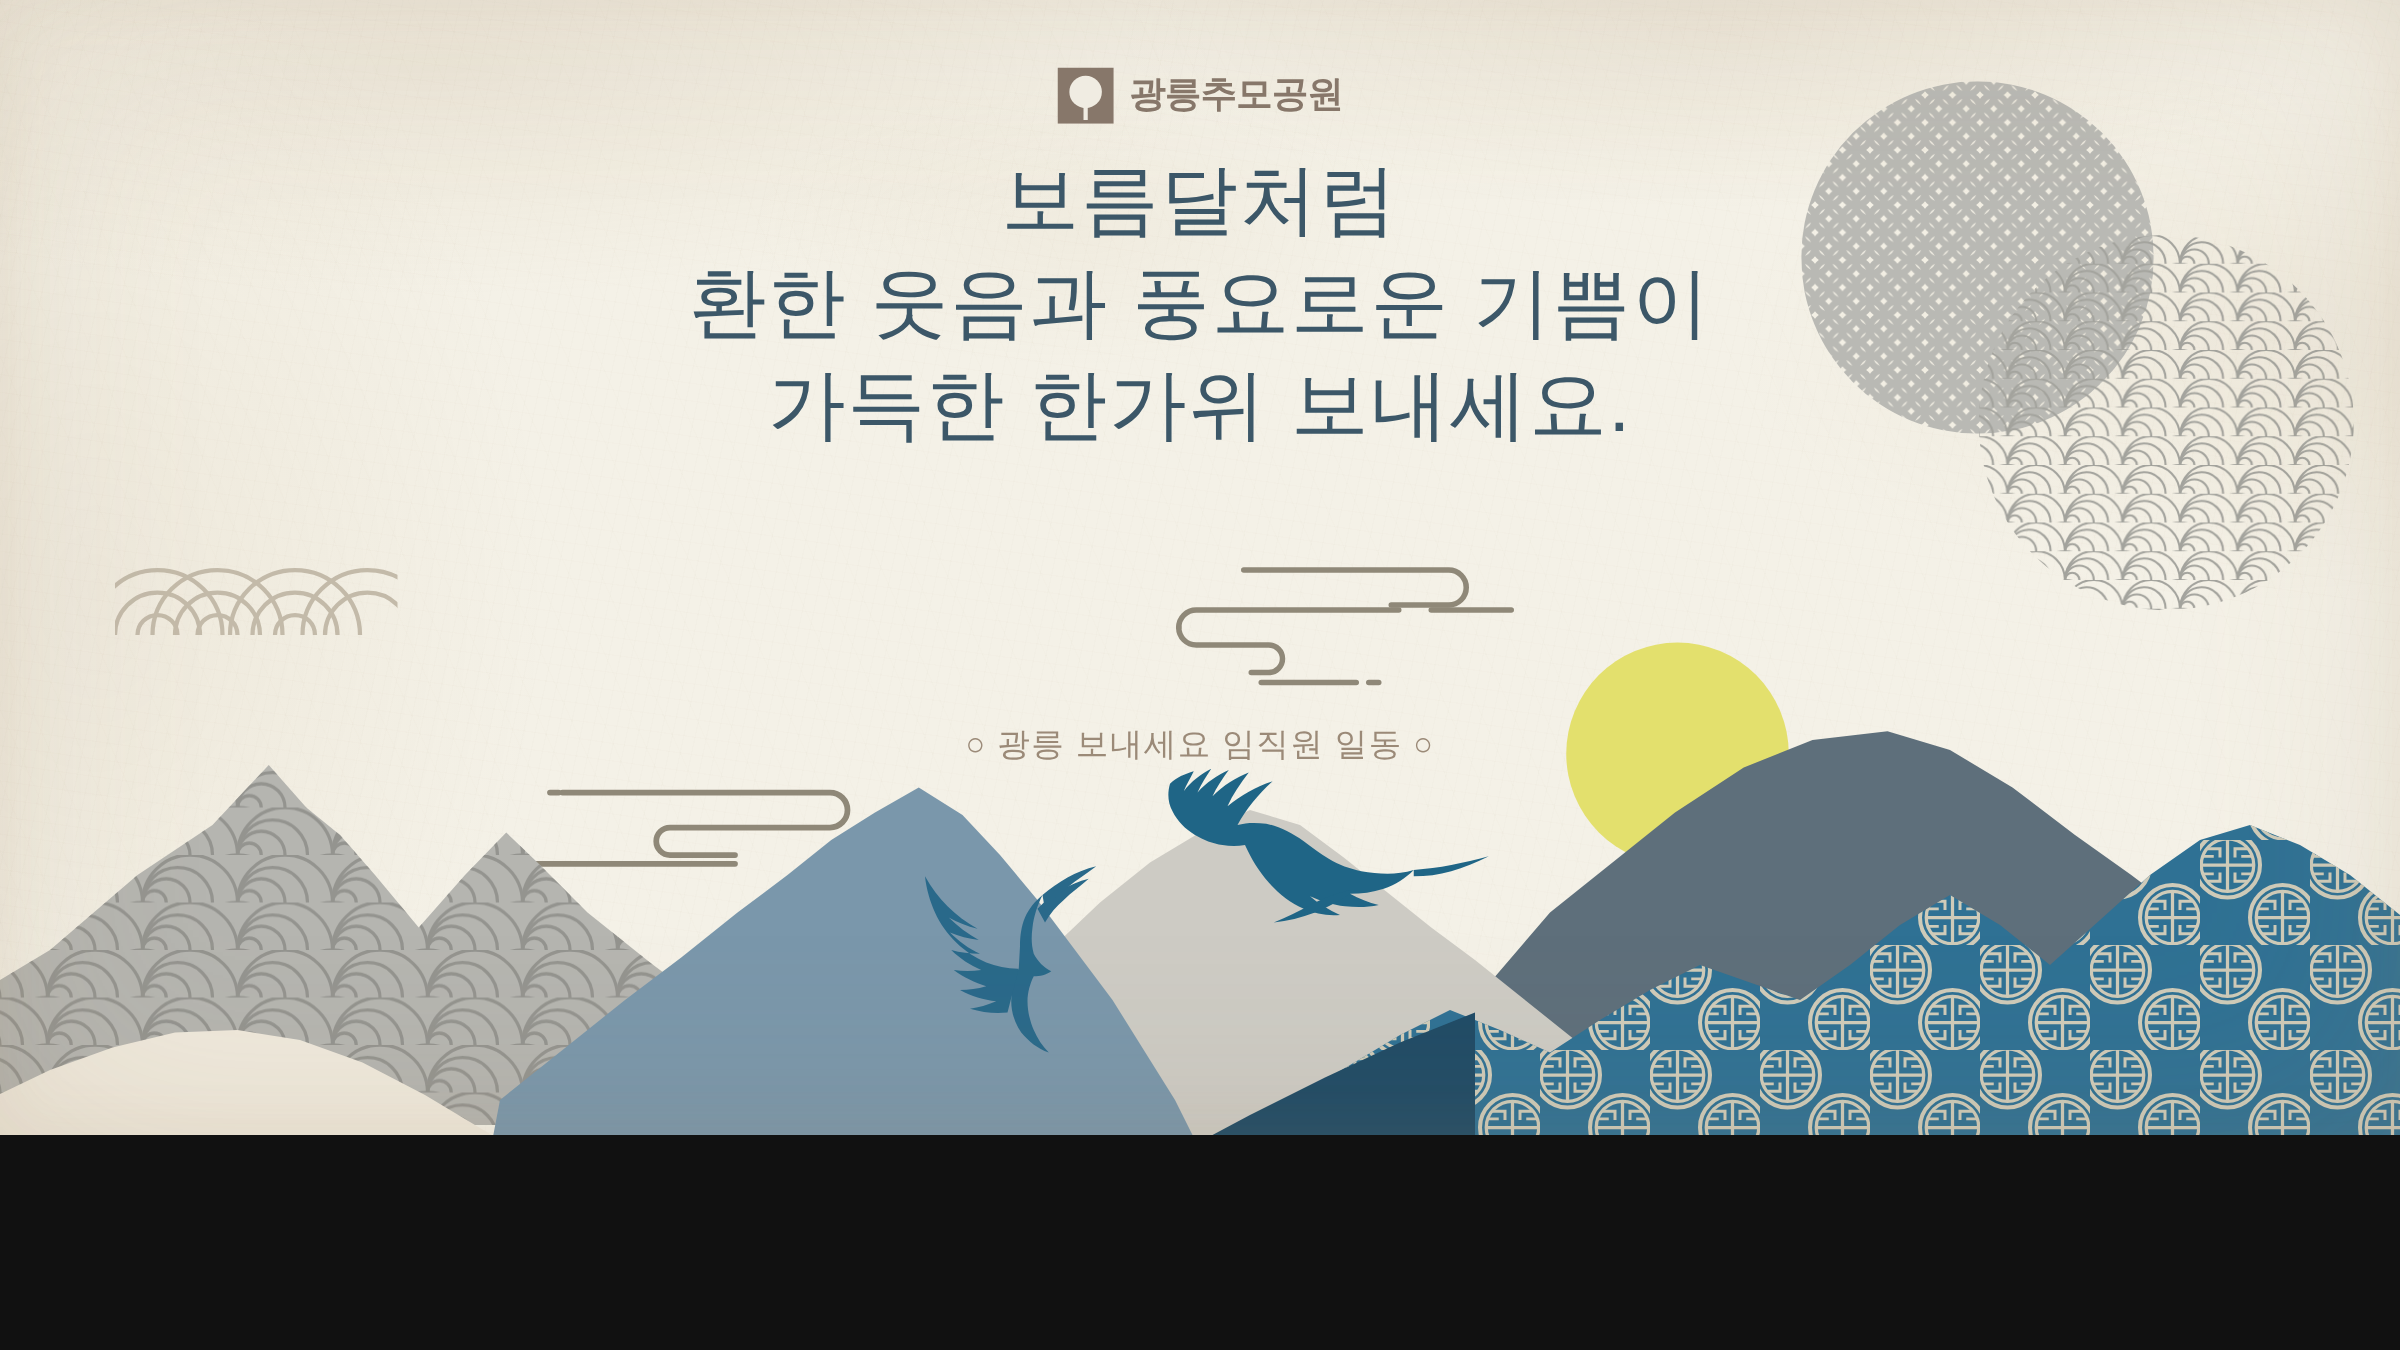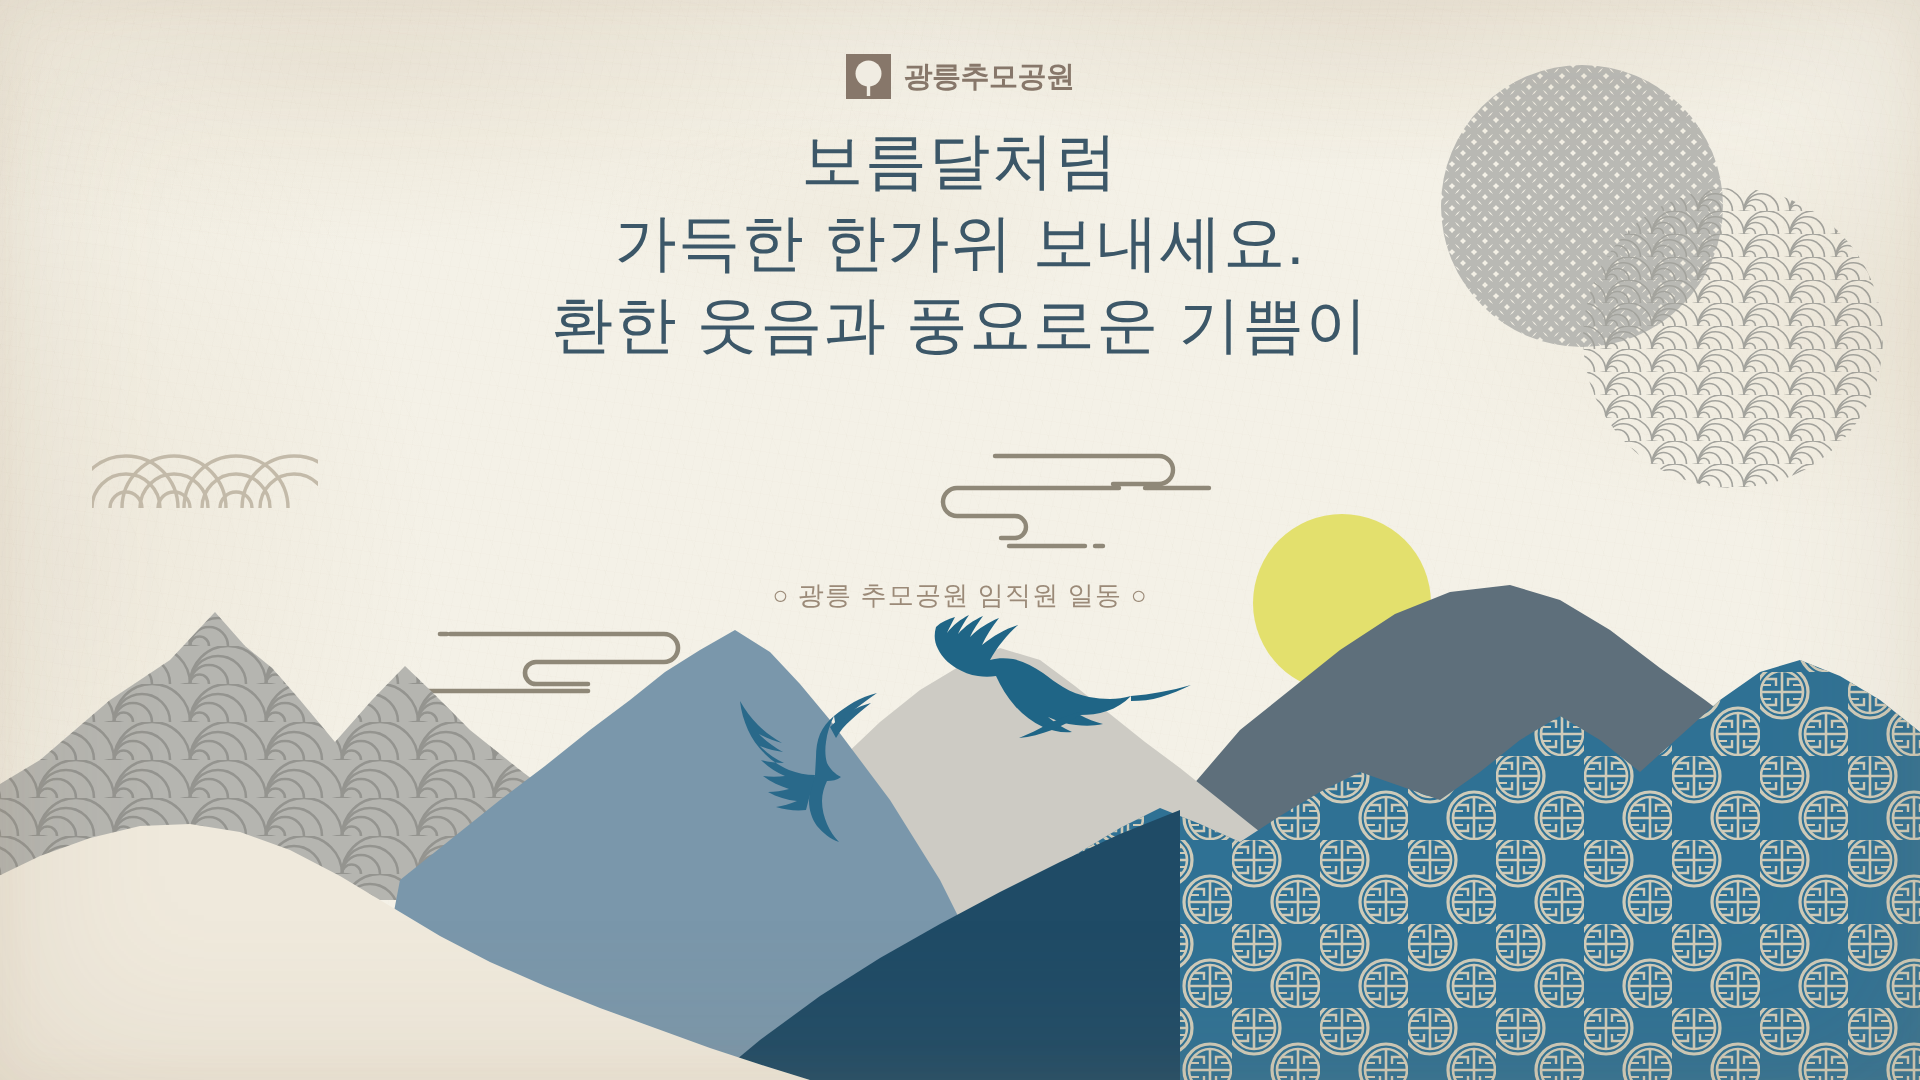--- a/index.html
+++ b/index.html
@@ -1,21 +1,21 @@
 <!DOCTYPE html>
 <html lang="ko"><head>
 <meta charset="utf-8">
 <title>Chuseok Greeting Card</title>
 <style>
   html,body{margin:0;padding:0;background:#111;}
   *{box-sizing:border-box;}
 
   .card{
     position:relative;
-    width:1920px;height:1080px;
+    width:1920px;height:908px;
     overflow:hidden;
     background:#f4f1e8;
     font-family:"Liberation Sans","DejaVu Sans",sans-serif;
   }
 
   
   .paper-base{position:absolute;inset:0;background:#f4f1e7;}
   .paper-grain{
     position:absolute;inset:0;
     background-image:
@@ -319,19 +319,19 @@
     <svg class="logo-mark" viewBox="0 0 45 45">
       <rect x="0" y="0" width="45" height="45" fill="#87776a"></rect>
       <circle cx="22.5" cy="19.5" r="13" fill="#f0ece2"></circle>
       <rect x="20.8" y="25" width="3.4" height="17" fill="#f0ece2"></rect>
     </svg>
     <span class="logo-word">광릉추모공원</span>
   </div>
 
   <div class="message">
     <div class="msg-line">보름달처럼</div>
+    <div class="msg-line">환한 웃음과 풍요로운 기쁨이</div>
     <div class="msg-line">가득한 한가위 보내세요.</div>
-    <div class="msg-line">환한 웃음과 풍요로운 기쁨이</div>
   </div>
 
-  <div class="signature">○ 광릉 추모공원 임직원 일동 ○</div>
+  <div class="signature">○ 광릉 보내세요 임직원 일동 ○</div>
 
 </div>
 
 </body></html>

